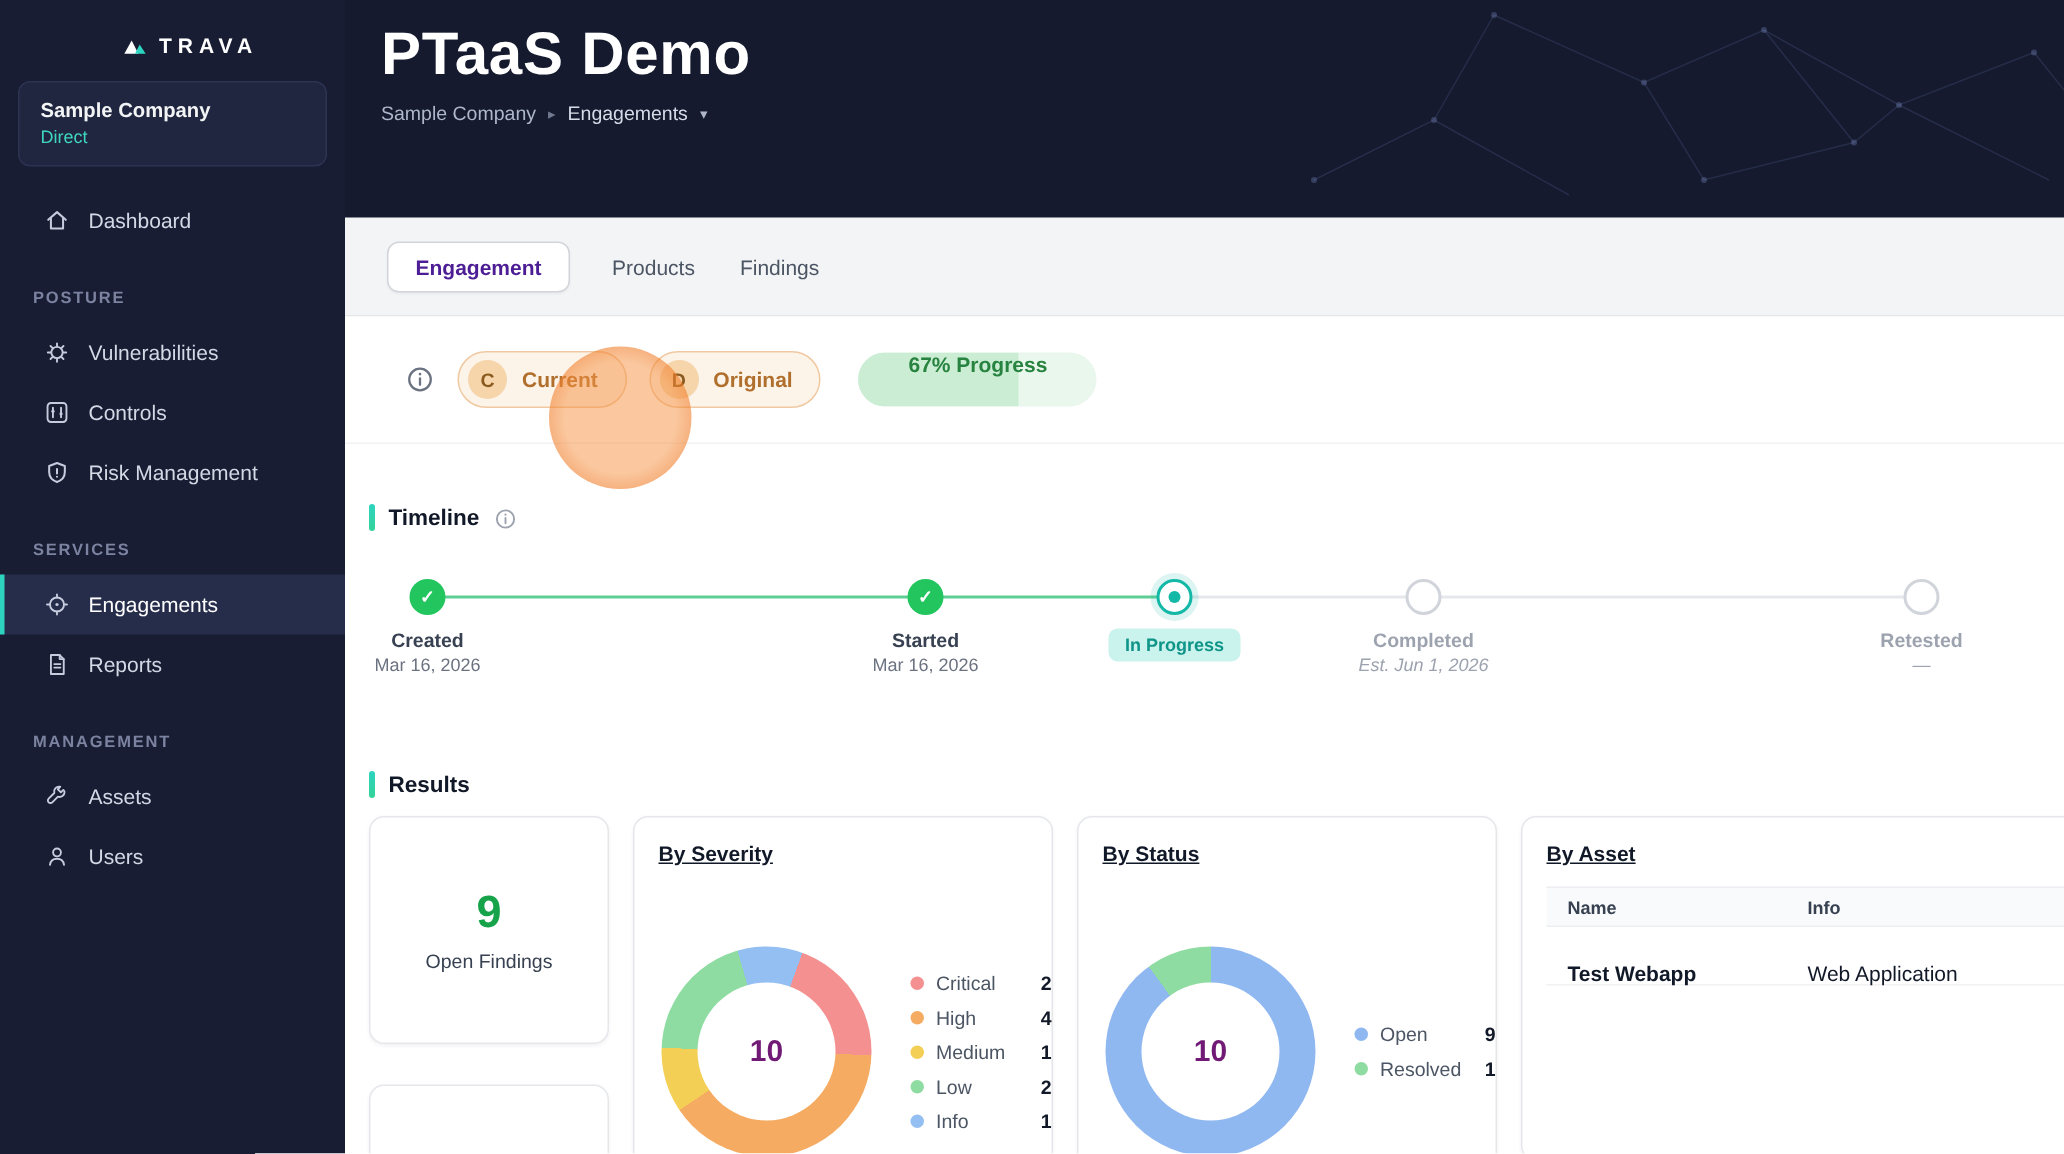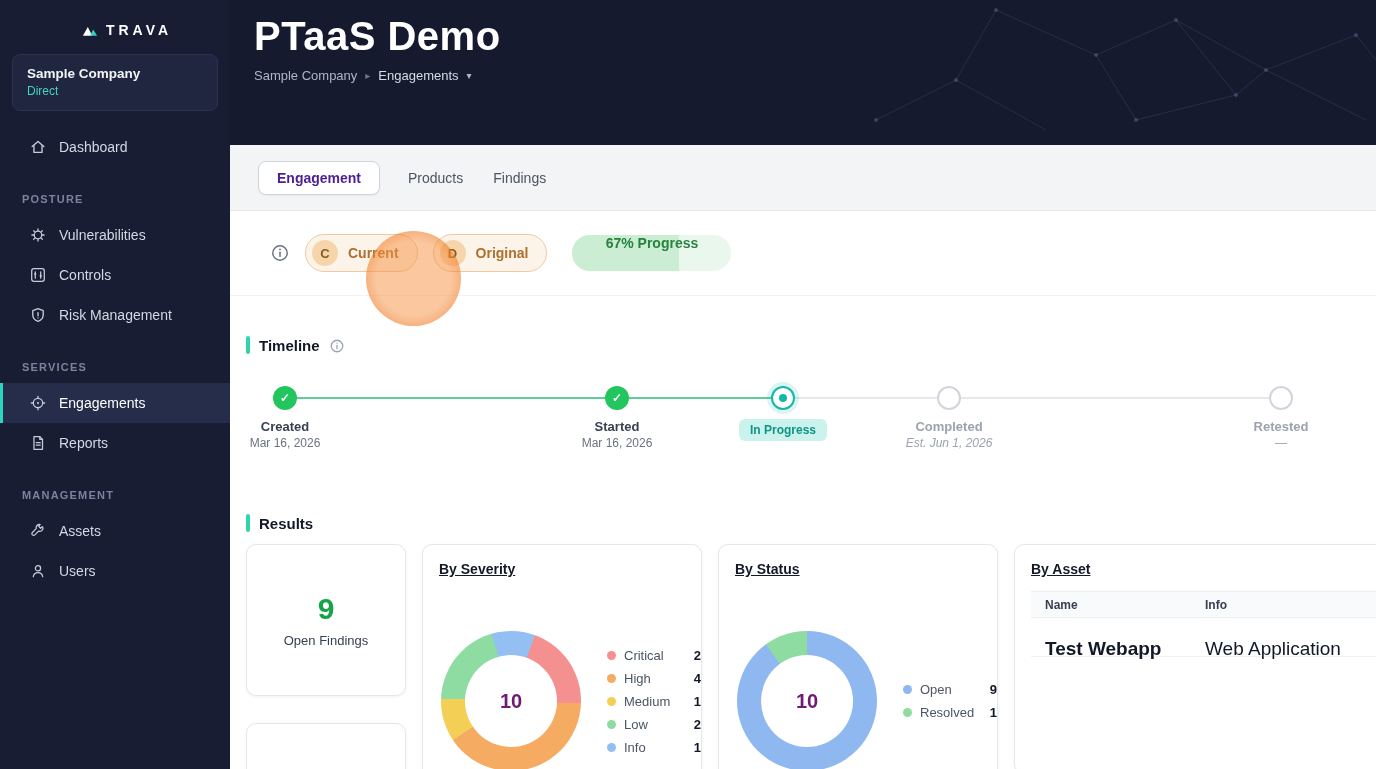--- a/index.html
+++ b/index.html
@@ -100,21 +100,21 @@
   .lval { margin-left:auto; font-size:13px; font-weight:700; color:#111827; }
 
   .asset-card { width:400px; flex-shrink:0; height:230px; padding:16px 0 0; }
   .asset-card h3 { padding:0 16px 14px; }
   .a-table { margin:0 16px; }
   .t-head { display:flex; height:27px; align-items:center; background:#f9fafb; border-top:1px solid #eceef1; border-bottom:1px solid #eceef1; }
   .t-head .t-cell { font-size:12px; font-weight:700; color:#374151; }
   .t-row { display:flex; height:39px; align-items:center; border-bottom:1px solid #f1f2f4; cursor:pointer; }
   .t-cell { padding-left:14px; }
   .t-cell.c1 { width:160px; flex-shrink:0; }
-  .t-row .t-cell { font-size:19px; color:#111827;margin-top:24px; }
+  .t-row .t-cell { font-size:14px; color:#111827;margin-top:24px; }
   .t-cell.strong { font-weight:700; }
   .t-cell.med { font-weight:400; }
 </style>
 </head>
 <body>
 
 <div class="app">
 
   <aside class="sidebar">
     <div class="logo">

